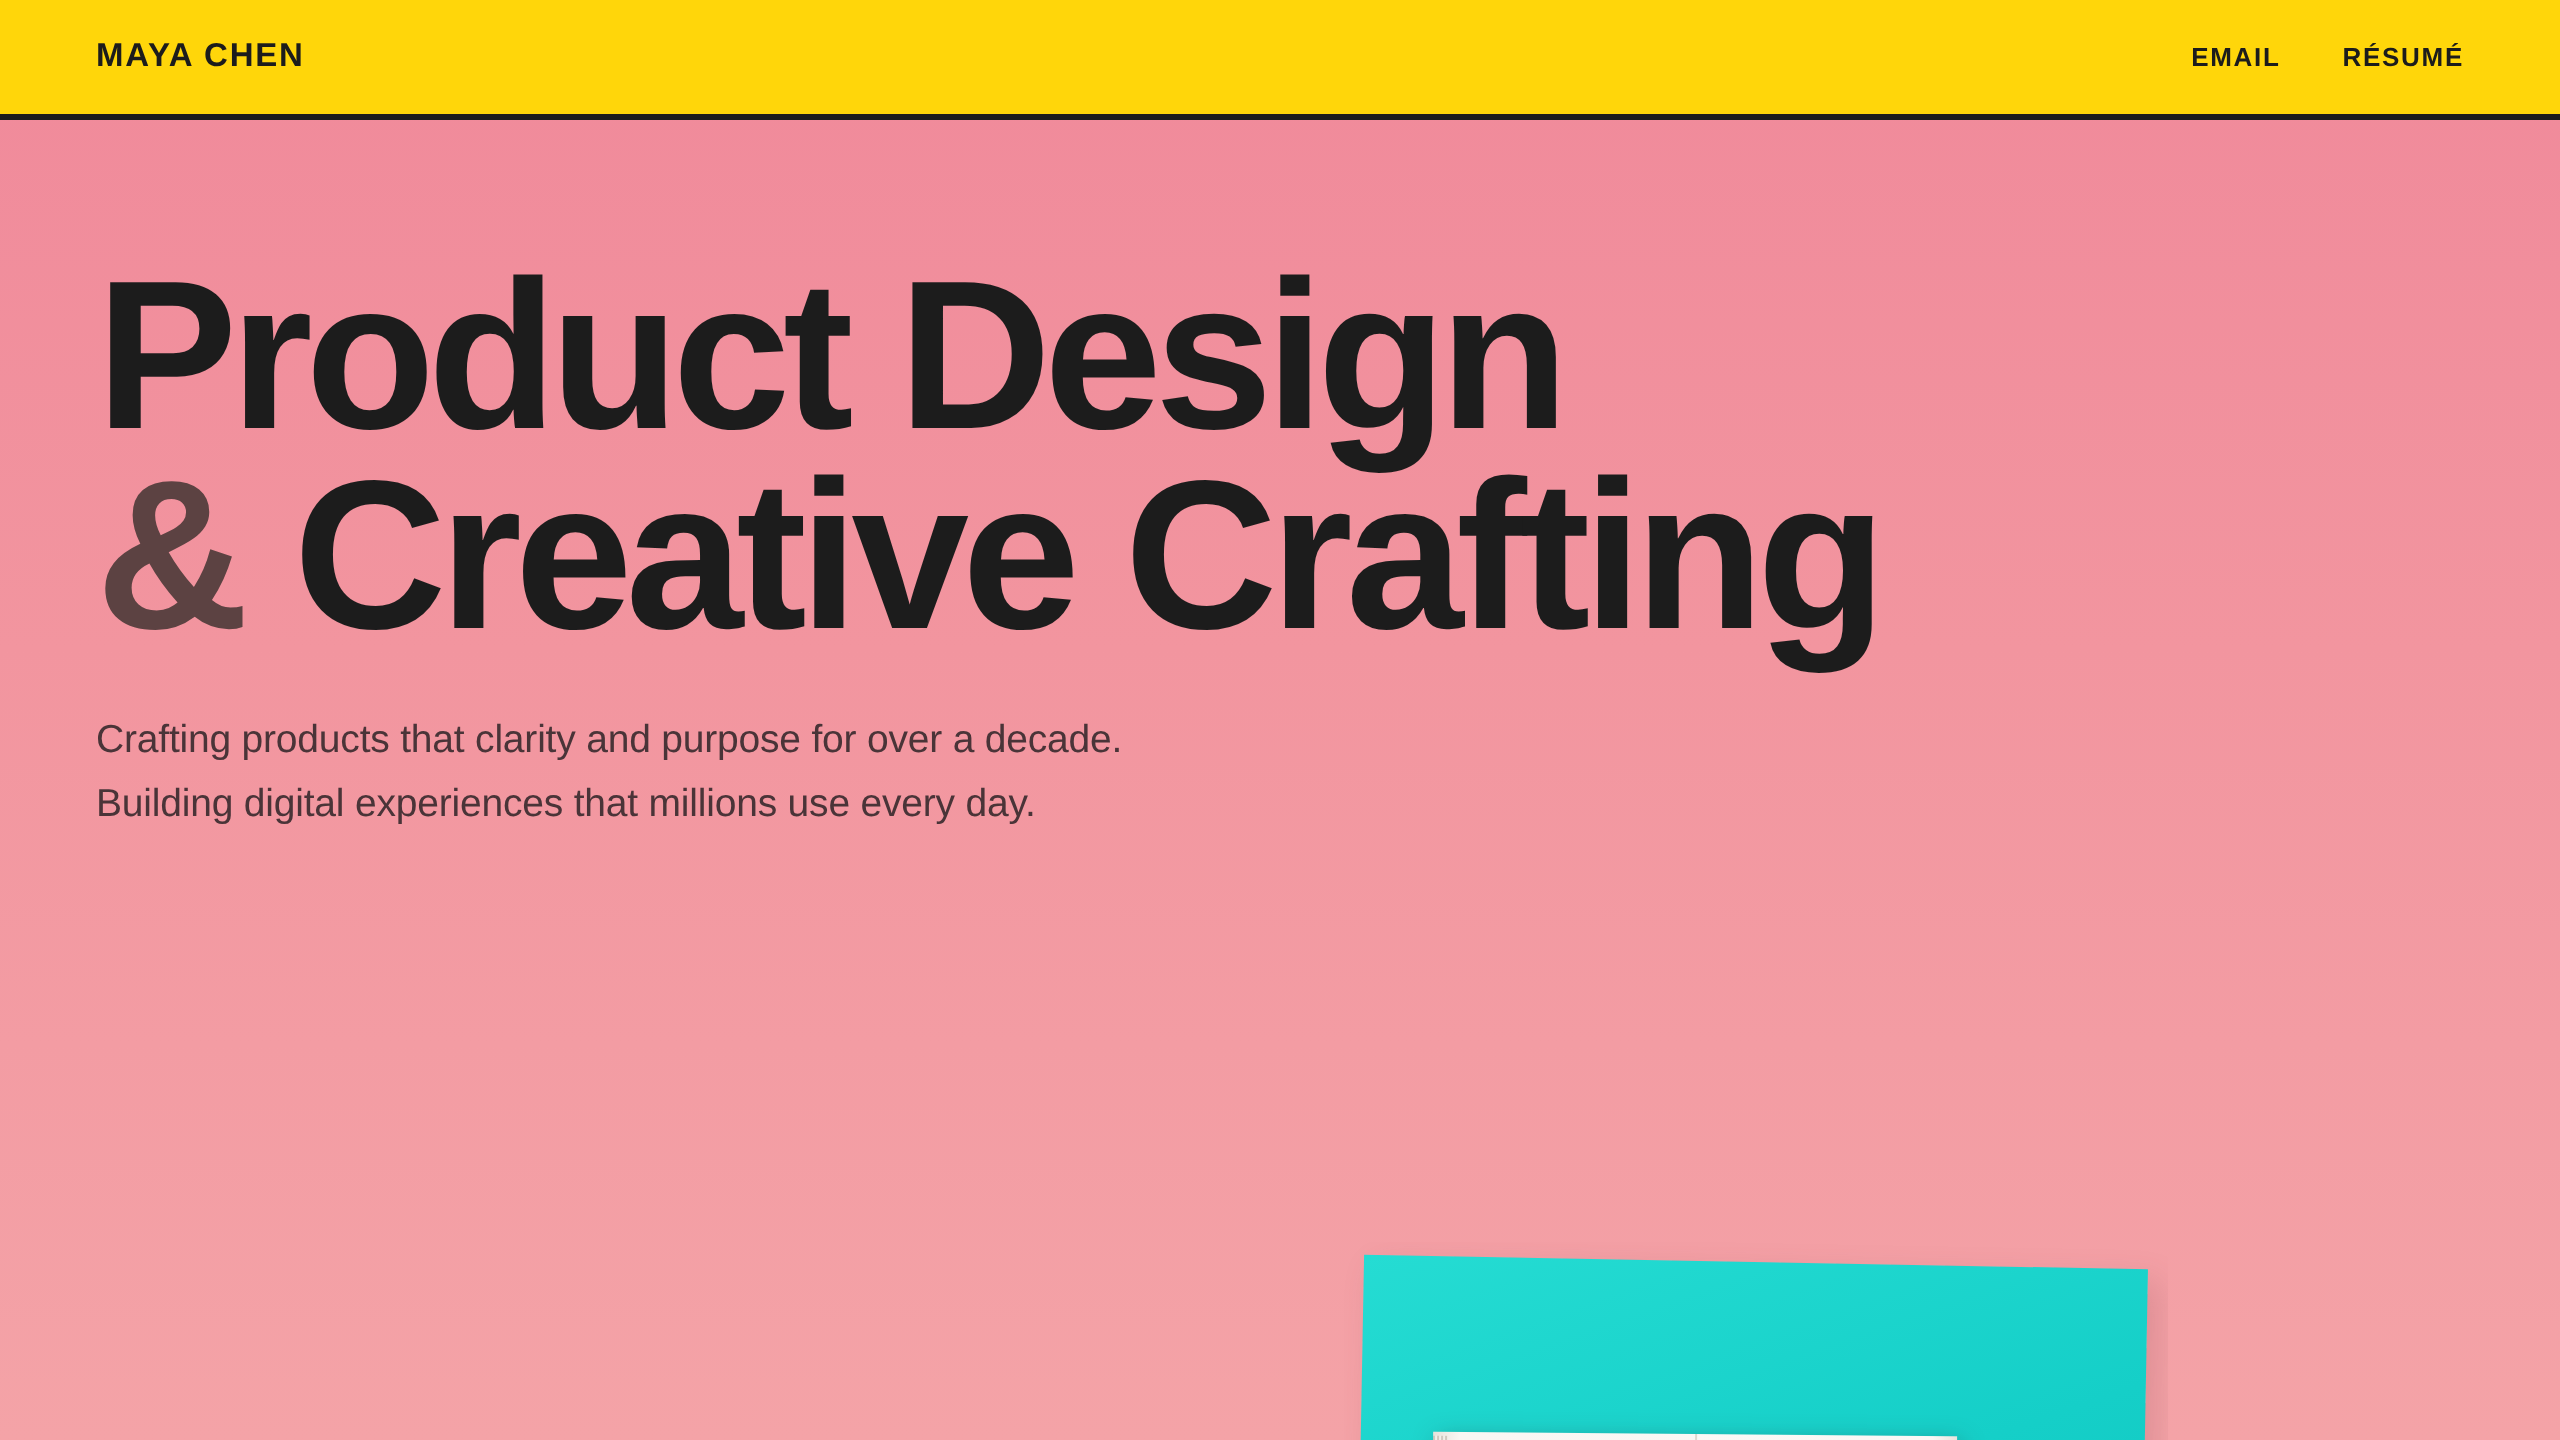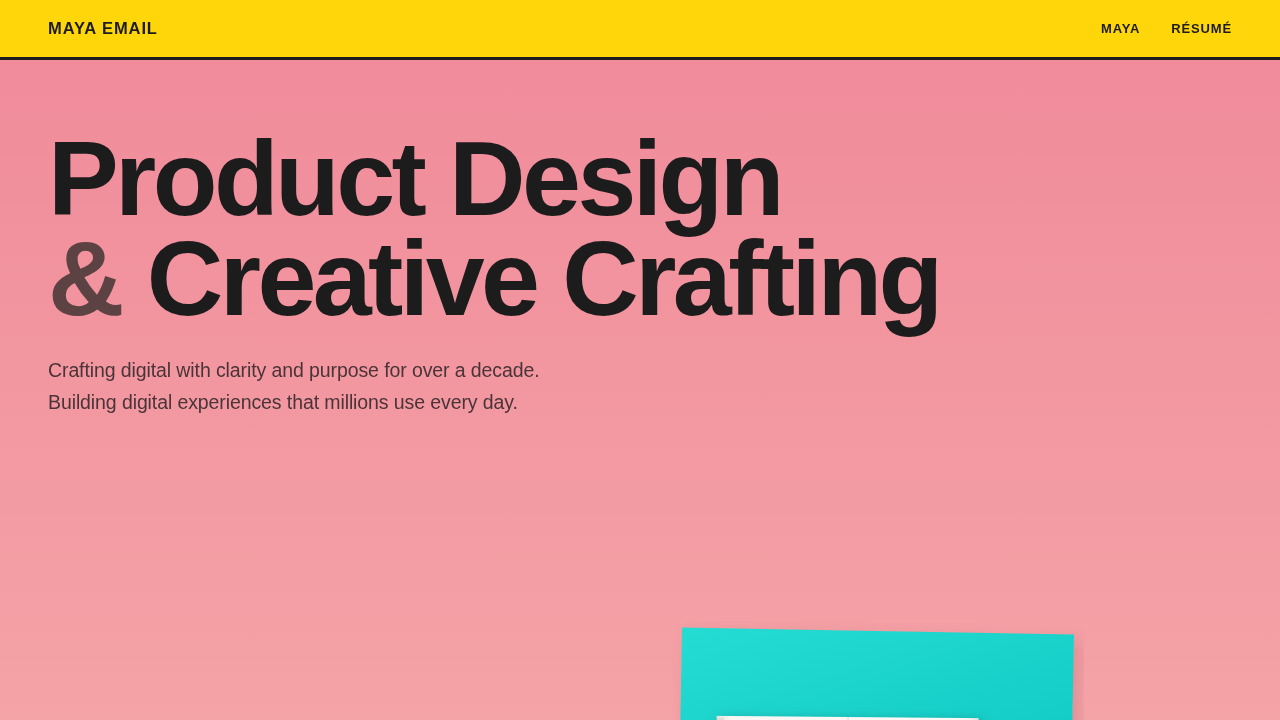--- a/index.html
+++ b/index.html
@@ -153,36 +153,36 @@
     position: absolute;
     left: 0; top: 2px;
     width: 7px; height: 126px;
     background: repeating-linear-gradient(90deg, #cfc9c0 0 1px, #f2efe9 1px 2px);
   }
 </style>
 </head>
 <body>
 
 <header id="site-header">
-  <div id="brand-logo">MAYA EMAIL</div>
+  <div id="brand-logo">MAYA CHEN</div>
   <nav id="main-nav">
-    <a class="nav-link">MAYA</a>
+    <a class="nav-link">EMAIL</a>
     <a class="nav-link">RÉSUMÉ</a>
   </nav>
 </header>
 
 <section id="hero">
 
   <h1 id="hero-heading">
     <span class="hline">Product Design</span>
     <span class="hline"><span id="hero-amp">&amp;</span><span> Creative Crafting</span></span>
   </h1>
 
   <p id="hero-subtitle">
-    <span>Crafting digital with clarity and purpose for over a decade.</span>
+    <span>Crafting products that clarity and purpose for over a decade.</span>
     <span>Building digital experiences that millions use every day.</span>
   </p>
 
   <div id="zine-photo">
     <div id="zine-backdrop"></div>
 
     <div id="magazine">
 
       <div class="mag-page" id="mag-page-left">
         <div id="mag-spine-left"></div>

